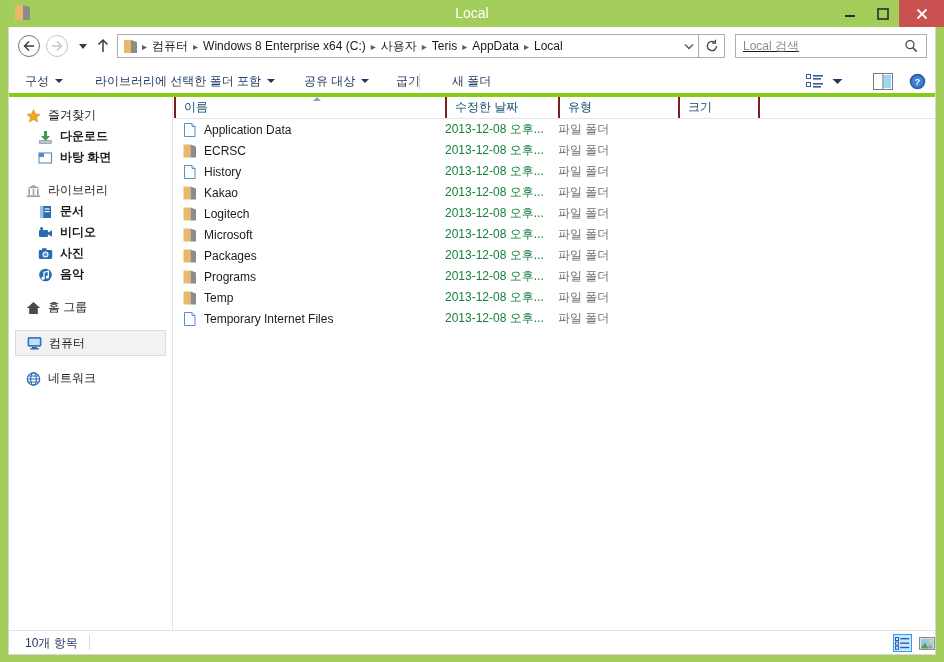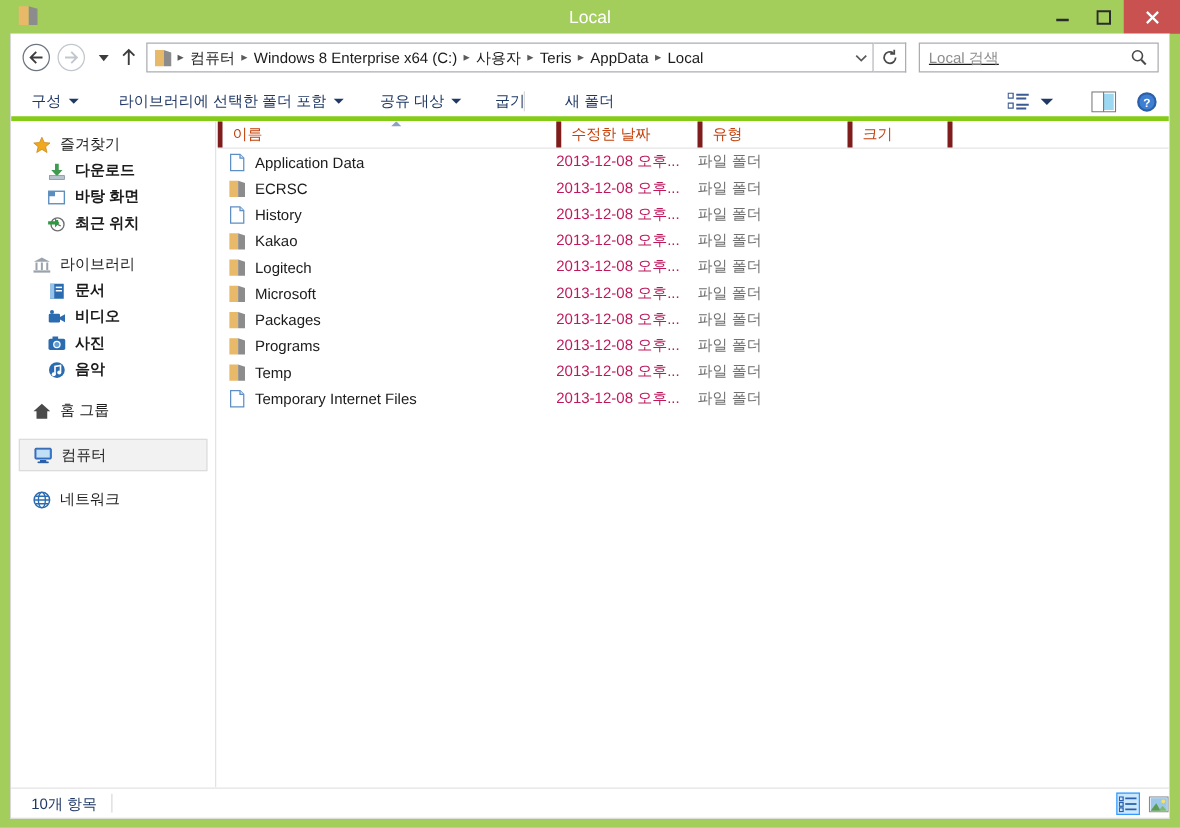--- a/index.html
+++ b/index.html
@@ -248,24 +248,24 @@
     position: relative;
     height: 22px;
     border-bottom: 1px solid #E5E5E5;
     background: #ffffff;
   }
   .col-h {
     position: absolute; top: 0;
     height: 21px;
     display: flex; align-items: center;
     font-size: 12px;
-    color: #c2410c;
+    color: #0c4a6e;
     padding-left: 8px;
     cursor: pointer;
-    border-left: 4px solid #7f1d1d;
+    border-left: 2px solid #7f1d1d;
     white-space: nowrap;
   }
   .col-h:first-child { border-left: none; }
   #sort-indicator {
     position: absolute;
     left: 139px; top: 0px;
     width: 0; height: 0;
     border-left: 4px solid transparent;
     border-right: 4px solid transparent;
     border-bottom: 4px solid #8CA0C4;
@@ -276,21 +276,21 @@
     cursor: default;
   }
   .cell {
     position: absolute; top: 0;
     height: 21px;
     display: flex; align-items: center;
     font-size: 12px;
     white-space: nowrap;
   }
   .cell-name { left: 8px; color: #1B1B1B; }
-  .cell-date { left: 271px; color: #be185d; }
+  .cell-date { left: 271px; color: #15803d; }
   .cell-type { left: 384px; color: #6E6E6E; }
   .cell-size { left: 504px; color: #6E6E6E; }
   .item-ico { width: 16px; height: 16px; margin-right: 6px; flex: 0 0 auto; }
 
   
   #statusbar {
     position: absolute;
     left: 0; top: 603px;
     width: 926px; height: 24px;
     background: #ffffff;
@@ -498,30 +498,20 @@
       </div>
       <div class="nav-row child">
         <span class="nav-ico">
           <svg width="15" height="14" viewBox="0 0 15 14">
             <rect x="1" y="2" width="12.5" height="10" fill="none" stroke="#5B8DBE" stroke-width="1.1"></rect>
             <rect x="1" y="2" width="5" height="4" fill="#5B8DBE"></rect>
           </svg>
         </span>
         <span>바탕 화면</span>
       </div>
-      <div class="nav-row child">
-        <span class="nav-ico">
-          <svg width="15" height="14" viewBox="0 0 15 14">
-            <circle cx="8" cy="7.5" r="5.2" fill="none" stroke="#6E6E6E" stroke-width="1.1"></circle>
-            <path d="M8,4 L8,7.5 L10.6,8.8" stroke="#6E6E6E" stroke-width="1.1" fill="none"></path>
-            <path d="M0.5,5 L6,5 L6,2.6 L9.5,6.3 L6,10 L6,7.6 L0.5,7.6 Z" fill="#2C9B3F"></path>
-          </svg>
-        </span>
-        <span>최근 위치</span>
-      </div>
 
       <div class="nav-gap"></div>
 
       <div class="nav-row">
         <span class="nav-ico">
           <svg width="15" height="14" viewBox="0 0 15 14">
             <path d="M7.5,1 L14,4.3 L1,4.3 Z" fill="#9AA3AD"></path>
             <rect x="2.4" y="5" width="1.6" height="6" fill="#9AA3AD"></rect>
             <rect x="6.7" y="5" width="1.6" height="6" fill="#9AA3AD"></rect>
             <rect x="11" y="5" width="1.6" height="6" fill="#9AA3AD"></rect>

